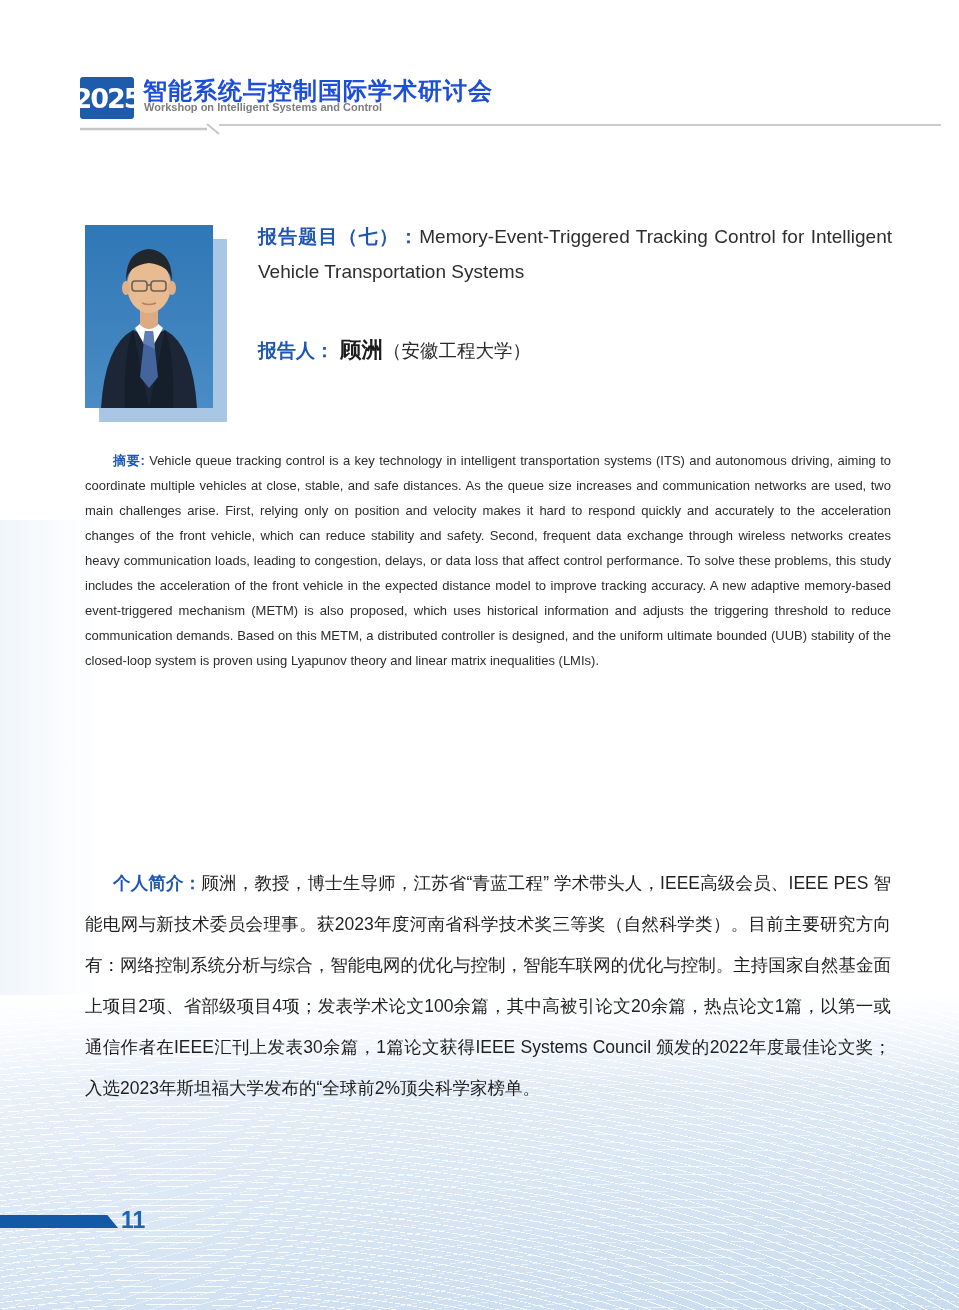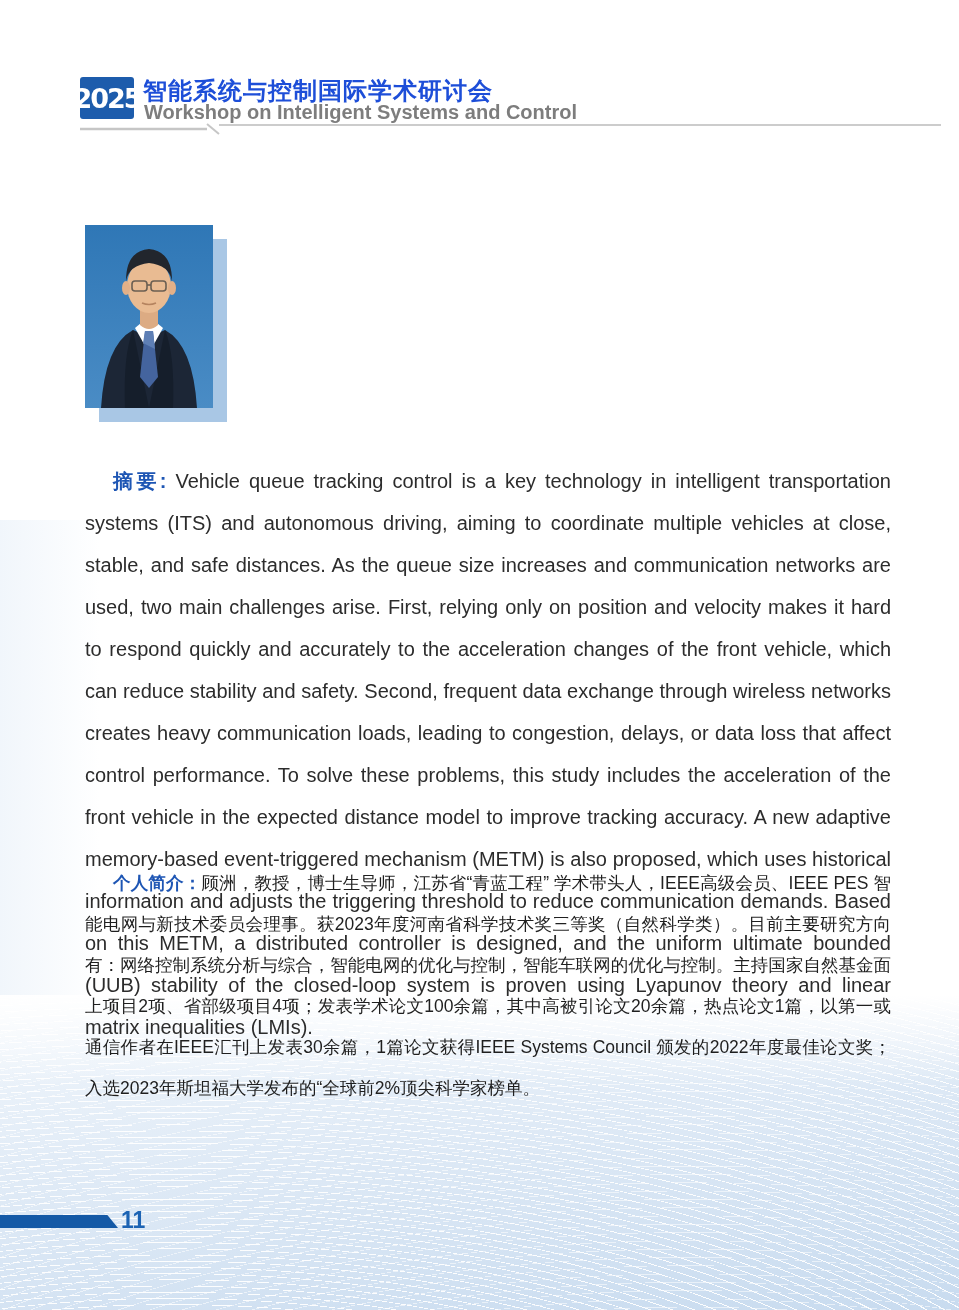--- a/index.html
+++ b/index.html
@@ -65,21 +65,21 @@
     left: 143px; top: 75px;
     font-size: 24px;
     font-weight: bold;
     color: #1d4ed8;
     letter-spacing: 1px;
     white-space: nowrap;
   }
   .header-en {
     position: absolute;
     left: 144px; top: 101px;
-    font-size: 20px;
+    font-size: 11px;
     font-weight: bold;
     color: #7d7d7d;
     white-space: nowrap;
   }
   .divider-svg {
     position: absolute;
     left: 80px; top: 117px;
     width: 861px; height: 20px;
   }
 
@@ -130,24 +130,24 @@
     margin-left: 6px;
   }
   .speaker-line .aff {
     font-size: 18.5px;
     color: #2a2a2a;
   }
 
   
   .abstract {
     position: absolute;
-    left: 85px; top: 460px;
+    left: 85px; top: 448px;
     width: 806px;
-    font-size: 20px;
-    line-height: 42px;
+    font-size: 13px;
+    line-height: 25px;
     color: #2c2c2c;
     text-align: justify;
     text-indent: 28px;
   }
   .abstract .lbl {
     color: #1e56b4;
     font-weight: bold;
   }
   .bio {
     position: absolute;
@@ -228,21 +228,23 @@
 
     <path d="M41,56 Q41,26 64,24 Q87,26 87,56 Q84,40 64,38 Q44,40 41,56 Z" fill="#22262d"></path>
 
     <rect x="47" y="56" width="15" height="10" rx="3" fill="none" stroke="#6b5f52" stroke-width="1.6"></rect>
     <rect x="66" y="56" width="15" height="10" rx="3" fill="none" stroke="#6b5f52" stroke-width="1.6"></rect>
     <line x1="62" y1="60" x2="66" y2="60" stroke="#6b5f52" stroke-width="1.6"></line>
 
     <path d="M57,78 Q64,81 71,78" fill="none" stroke="#b5835f" stroke-width="1.6"></path>
   </svg>
 
-
+  <p class="talk-title"><span class="lbl">报告题目（七）：</span><span>Memory-Event-Triggered Tracking Control for Intelligent Vehicle Transportation Systems</span></p>
+
+  <p class="speaker-line"><span class="lbl">报告人：</span><span class="name">顾洲</span><span class="aff">（安徽工程大学）</span></p>
 
   <p class="abstract"><span class="lbl">摘要:</span> <span>Vehicle queue tracking control is a key technology in intelligent transportation systems (ITS) and autonomous driving, aiming to coordinate multiple vehicles at close, stable, and safe distances. As the queue size increases and communication networks are used, two main challenges arise. First, relying only on position and velocity makes it hard to respond quickly and accurately to the acceleration changes of the front vehicle, which can reduce stability and safety. Second, frequent data exchange through wireless networks creates heavy communication loads, leading to congestion, delays, or data loss that affect control performance. To solve these problems, this study includes the acceleration of the front vehicle in the expected distance model to improve tracking accuracy. A new adaptive memory-based event-triggered mechanism (METM) is also proposed, which uses historical information and adjusts the triggering threshold to reduce communication demands. Based on this METM, a distributed controller is designed, and the uniform ultimate bounded (UUB) stability of the closed-loop system is proven using Lyapunov theory and linear matrix inequalities (LMIs).</span></p>
 
   <p class="bio"><span class="lbl">个人简介：</span><span>顾洲，教授，博士生导师，江苏省“青蓝工程” 学术带头人，IEEE高级会员、IEEE PES 智能电网与新技术委员会理事。获2023年度河南省科学技术奖三等奖（自然科学类）。目前主要研究方向有：网络控制系统分析与综合，智能电网的优化与控制，智能车联网的优化与控制。主持国家自然基金面上项目2项、省部级项目4项；发表学术论文100余篇，其中高被引论文20余篇，热点论文1篇，以第一或通信作者在IEEE汇刊上发表30余篇，1篇论文获得IEEE Systems Council 颁发的2022年度最佳论文奖；入选2023年斯坦福大学发布的“全球前2%顶尖科学家榜单。</span></p>
 
   <div class="page-bar"></div>
   <span class="page-num">11</span>
 
 </div>
 

